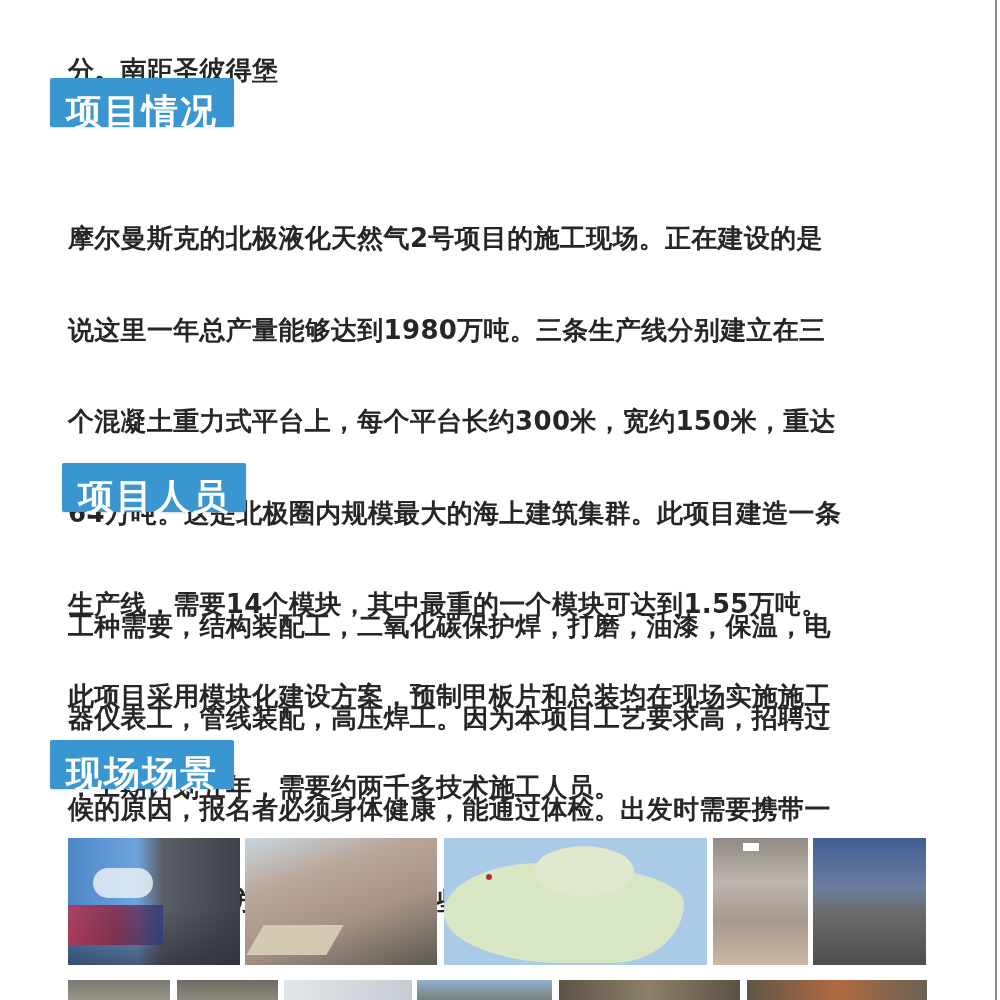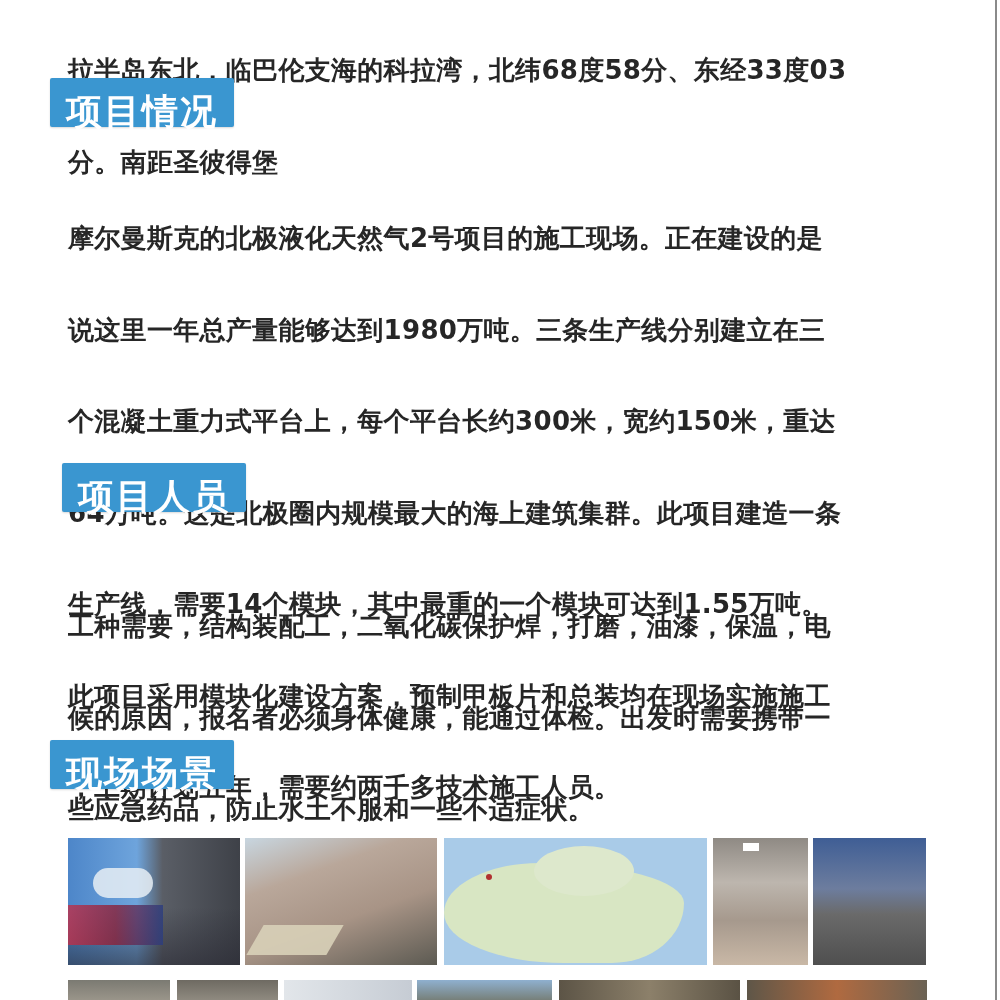--- a/index.html
+++ b/index.html
@@ -90,38 +90,38 @@
     .ph-b4 { background: linear-gradient(180deg, #8fb0cf, #77807a); }
     .ph-b5 { background: linear-gradient(90deg, #5c5446, #8c806a 50%, #5a5244); }
     .ph-b6 { background: linear-gradient(90deg, #5e5648, #b06a40 50%, #6a6254); }
   </style>
 </head>
 <body>
 
 <div class="page-edge"></div>
 
 <div class="para" style="top:-6px;">
-  <span class="line">拉半岛东北，临巴伦支海的科拉湾，北纬68度58分、东经33度03</span>
   <span class="line">分。南距圣彼得堡</span>
 </div>
 
 <div class="heading" style="top:78px;">项目情况</div>
 <div class="para" style="top:162px;">
   <span class="line">摩尔曼斯克的北极液化天然气2号项目的施工现场。正在建设的是</span>
   <span class="line">说这里一年总产量能够达到1980万吨。三条生产线分别建立在三</span>
   <span class="line">个混凝土重力式平台上，每个平台长约300米，宽约150米，重达</span>
   <span class="line">64万吨。这是北极圈内规模最大的海上建筑集群。此项目建造一条</span>
   <span class="line">生产线，需要14个模块，其中最重的一个模块可达到1.55万吨。</span>
   <span class="line">此项目采用模块化建设方案，预制甲板片和总装均在现场实施施工</span>
   <span class="line">，工期计划五年，需要约两千多技术施工人员。</span>
 </div>
 
 <div class="heading" style="top:463px;margin-left:12px;">项目人员</div>
 <div class="para" style="top:550px;">
   <span class="line">工种需要，结构装配工，二氧化碳保护焊，打磨，油漆，保温，电</span>
+  <span class="line">器仪表工，管线装配，高压焊工。因为本项目工艺要求高，招聘过</span>
   <span class="line">候的原因，报名者必须身体健康，能通过体检。出发时需要携带一</span>
   <span class="line">些应急药品，防止水土不服和一些不适症状。</span>
 </div>
 
 <div class="heading" style="top:740px;">现场场景</div>
 
 <div class="photo ph-ship" style="left:68px; top:838px; width:172px; height:127px;">
   <div class="cloud"></div>
   <div class="crowd"></div>
 </div>

